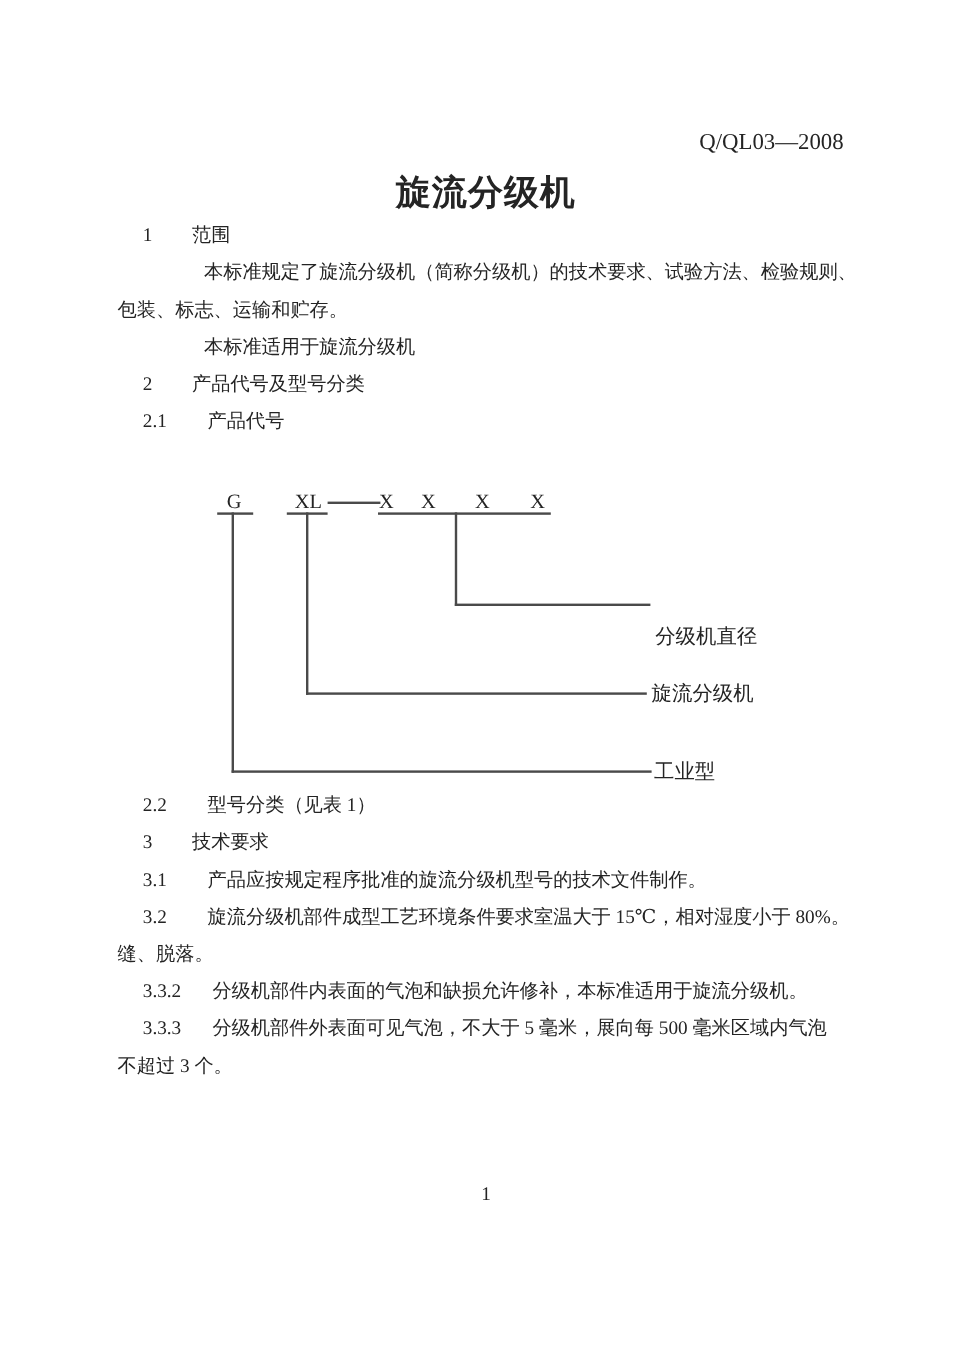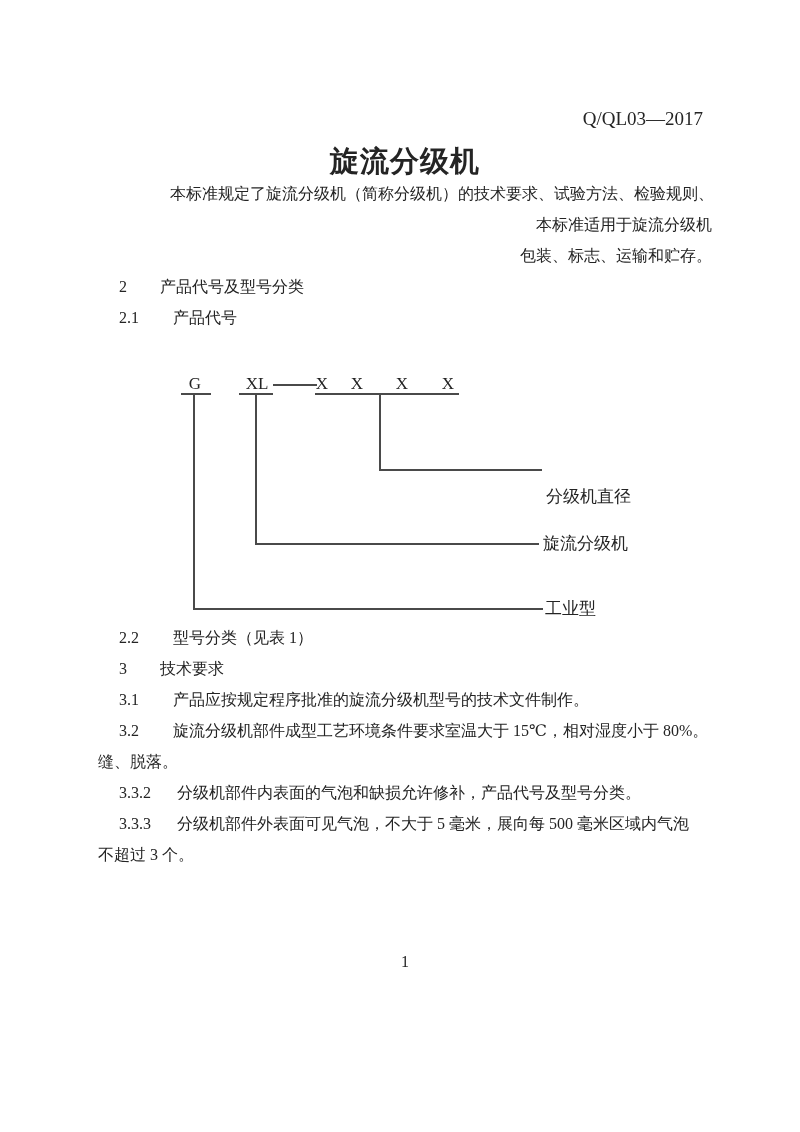--- a/index.html
+++ b/index.html
@@ -33,21 +33,21 @@
     white-space: nowrap;
   }
 
   .item, .para {
     margin: 0;
     line-height: 31px;
     font-size: 16px;
     white-space: nowrap;
   }
   .first-item { margin-top: 3px; }
-  .para { text-indent: 72px; text-align: right; }
+  .para { text-indent: 72px; }
   .para.cont { text-indent: 0; }
   .num { display: inline-block; margin-left: 21px; }
   .lvl1 { width: 41px; }
   .lvl2 { width: 54px; }
   .lvl3 { width: 58px; }
 
   .diagram {
     position: relative;
     width: 800px;
     height: 250px;
@@ -75,28 +75,29 @@
     font-size: 16px;
     line-height: 17px;
   }
 </style>
 </head>
 <body>
 
 <div class="page">
   <div class="content">
 
-    <div class="header-code">Q/QL03—2017</div>
+    <div class="header-code">Q/QL03—2008</div>
 
     <h1 class="doc-title">旋流分级机</h1>
 
+    <p class="item first-item"><span class="num lvl1">1</span><span>范围</span></p>
 
     <p class="para">本标准规定了旋流分级机（简称分级机）的技术要求、试验方法、检验规则、</p>
+    <p class="para cont">包装、标志、运输和贮存。</p>
     <p class="para">本标准适用于旋流分级机</p>
-    <p class="para cont">包装、标志、运输和贮存。</p>
 
     <p class="item"><span class="num lvl1">2</span><span>产品代号及型号分类</span></p>
     <p class="item"><span class="num lvl2">2.1</span><span>产品代号</span></p>
 
     <div class="diagram">
       <span class="dletter" style="left:195px;">G</span>
       <span class="dletter" style="left:257px;">XL</span>
       <span class="dletter" style="left:322px;">X</span>
       <span class="dletter" style="left:357px;">X</span>
       <span class="dletter" style="left:402px;">X</span>
@@ -120,20 +121,20 @@
       <span class="dlabel" style="left:545px; top:229px;">工业型</span>
     </div>
 
     <p class="item"><span class="num lvl2">2.2</span><span>型号分类（见表 1）</span></p>
     <p class="item"><span class="num lvl1">3</span><span>技术要求</span></p>
     <p class="item"><span class="num lvl2">3.1</span><span>产品应按规定程序批准的旋流分级机型号的技术文件制作。</span></p>
     <p class="item"><span class="num lvl2">3.2</span><span>旋流分级机部件成型工艺环境条件要求室温大于 15℃，相对湿度小于 80%。</span></p>
 
     <p class="item">缝、脱落。</p>
 
-    <p class="item"><span class="num lvl3">3.3.2</span><span>分级机部件内表面的气泡和缺损允许修补，产品代号及型号分类。</span></p>
+    <p class="item"><span class="num lvl3">3.3.2</span><span>分级机部件内表面的气泡和缺损允许修补，本标准适用于旋流分级机。</span></p>
 
     <p class="item"><span class="num lvl3">3.3.3</span><span>分级机部件外表面可见气泡，不大于 5 毫米，展向每 500 毫米区域内气泡</span></p>
     <p class="item">不超过 3 个。</p>
 
     <div class="page-num">1</div>
   </div>
 </div>
 
 </body></html>

